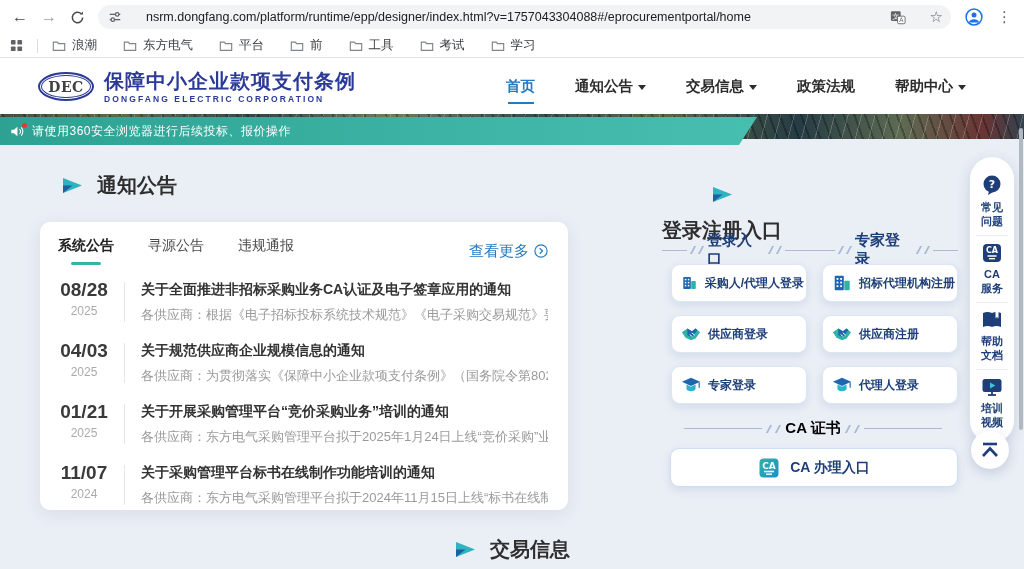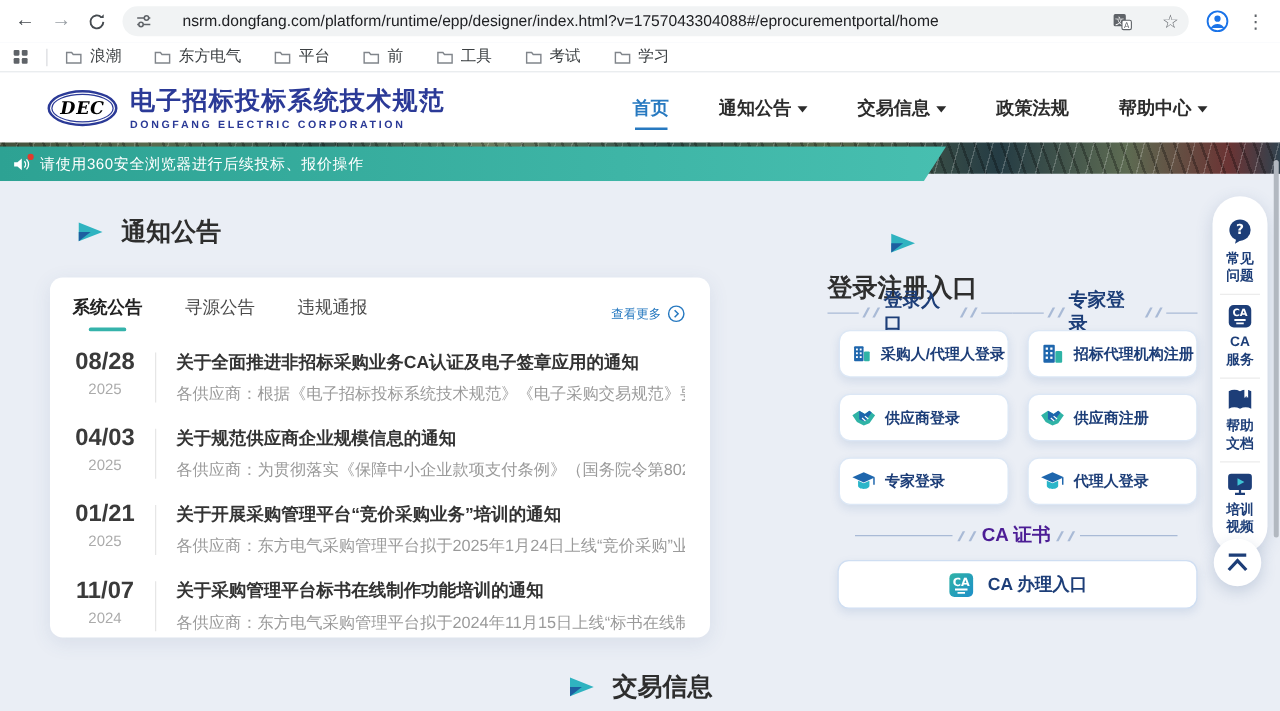--- a/index.html
+++ b/index.html
@@ -23,22 +23,22 @@
   .bm-sep{width:1px;height:14px;background:#dadce0;margin:0 4px;}
   .bm-item{display:flex;align-items:center;gap:6px;font-size:12.5px;color:#3c4043;margin-right:16px;cursor:pointer;}
 
   
   .site-header{position:absolute;top:58px;left:0;right:0;height:57px;background:#fff;
                display:flex;align-items:center;}
   .logo-wrap{display:flex;align-items:center;gap:10px;margin-left:38px;cursor:pointer;}
   .logo-oval{width:56px;height:29px;border:2.5px solid #2b3a97;border-radius:50%;position:relative;
              display:flex;align-items:center;justify-content:center;box-sizing:border-box;}
   .logo-oval::after{content:"";position:absolute;inset:1px;border:1px solid #2b3a97;border-radius:50%;}
-  .logo-dec{font-family:"DejaVu Serif","Liberation Serif",serif;font-style:italic;font-weight:bold;
-            font-size:14px;color:#000000;letter-spacing:.5px;}
+  .logo-dec{font-family:"DejaVu Serif","Liberation Serif",serif;font-weight:bold;
+            font-size:14px;color:#404040;letter-spacing:.5px;}
   .co-cn{font-size:20px;font-weight:bold;color:#2b3a97;letter-spacing:1px;line-height:1.1;}
   .co-en{font-size:8.5px;font-weight:bold;color:#2b3a97;letter-spacing:2.1px;margin-top:2px;}
   .main-nav{margin-left:auto;margin-right:58px;display:flex;align-items:center;gap:40px;}
   .nav-item{font-size:14.5px;font-weight:600;color:#2c2c2c;display:flex;align-items:center;gap:5px;
             position:relative;cursor:pointer;padding:6px 0;}
   .nav-item.active{color:#2779c0;}
   .nav-item.active::after{content:"";position:absolute;left:50%;transform:translateX(-50%);
             bottom:-2px;width:26px;height:2px;background:#2779c0;}
   .caret{width:0;height:0;border-left:4.5px solid transparent;border-right:4.5px solid transparent;
          border-top:5px solid #2c2c2c;margin-top:2px;}
@@ -64,21 +64,21 @@
   #trade-head{left:455px;top:536px;}
 
   
   .notice-card{position:absolute;left:40px;top:222px;width:528px;height:288px;background:#fff;
                border-radius:10px;box-shadow:0 4px 16px rgba(60,90,140,.10);box-sizing:border-box;}
   .tabs-row{display:flex;align-items:center;padding:15px 20px 0 18px;}
   .tab{margin-right:34px;font-size:14px;color:#4a4a4a;padding-bottom:10px;position:relative;cursor:pointer;}
   .tab.active{color:#222;font-weight:bold;}
   .tab.active::after{content:"";position:absolute;left:50%;transform:translateX(-50%);bottom:0;
                      width:30px;height:3px;border-radius:2px;background:#35b3ab;}
-  .more-link{margin-left:auto;display:flex;align-items:center;gap:5px;color:#2779c0;font-size:10px;cursor:pointer;}
+  .more-link{margin-left:auto;display:flex;align-items:center;gap:5px;color:#2779c0;font-size:15px;cursor:pointer;}
   .notice-list{padding:6px 20px 0 12px;}
   .notice-row{display:flex;align-items:flex-start;padding:9px 0 8px;cursor:pointer;}
   .date-col{width:64px;flex:none;text-align:center;}
   .n-date{font-size:19px;font-weight:bold;color:#3a3a3a;line-height:1.1;}
   .n-year{font-size:12px;color:#ababab;margin-top:3px;}
   .v-div{width:1px;align-self:stretch;background:#e6e6e6;margin:2px 0 2px 8px;}
   .n-content{padding-left:16px;min-width:0;flex:1;}
   .n-title{font-size:14px;font-weight:bold;color:#333;white-space:nowrap;overflow:hidden;text-overflow:ellipsis;margin-top:1px;}
   .n-desc{font-size:13px;color:#9a9a9a;margin-top:7px;white-space:nowrap;overflow:hidden;}
 
@@ -89,21 +89,21 @@
   .dline{height:1px;background:#a9bad6;width:26px;}
   .dline.long{width:78px;}
   .sl{display:inline-block;width:2px;height:8px;background:#a9bad6;transform:skewX(-28deg);margin:0 1px;}
   .btn-grid{position:absolute;left:671px;top:264px;display:grid;
             grid-template-columns:136px 136px;column-gap:15px;row-gap:13px;}
   .portal-btn{height:38px;background:#fff;border:1px solid #dce7f5;border-radius:9px;
               box-shadow:0 3px 8px rgba(50,90,160,.13);display:flex;align-items:center;
               padding:0 2px 0 9px;gap:7px;font-size:12px;font-weight:600;color:#1d3e78;
               cursor:pointer;box-sizing:border-box;white-space:nowrap;}
   .ca-head{position:absolute;left:666px;top:419px;width:294px;display:flex;align-items:center;
-           justify-content:center;gap:5px;color:#4c1d95;font-weight:bold;font-size:15px;}
+           justify-content:center;gap:5px;color:#000000;font-weight:bold;font-size:15px;}
   .ca-btn{position:absolute;left:670px;top:448px;width:288px;height:39px;background:#fff;
           border:1px solid #cfdef2;border-radius:9px;box-shadow:0 3px 8px rgba(50,90,160,.13);
           display:flex;align-items:center;justify-content:center;gap:10px;font-size:14px;
           font-weight:600;color:#1d3e78;cursor:pointer;box-sizing:border-box;}
 
   
   .float-sidebar{position:absolute;left:970px;top:157px;width:44px;background:#fff;border-radius:22px;
                  box-shadow:0 4px 14px rgba(60,90,140,.20);display:flex;flex-direction:column;
                  align-items:center;padding:10px 0 7px;}
   .fs-item{display:flex;flex-direction:column;align-items:center;padding:7px 0 7px;width:32px;cursor:pointer;}
@@ -220,21 +220,21 @@
       <span>学习</span>
       </span>
   </div>
 
   <div class="site-header">
     <div class="logo-wrap">
       <div class="logo-oval">
         <span class="logo-dec">DEC</span>
       </div>
       <div>
-        <div class="co-cn">电子招标投标系统技术规范</div>
+        <div class="co-cn">保障中小企业款项支付条例</div>
         <div class="co-en">DONGFANG ELECTRIC CORPORATION</div>
       </div>
     </div>
     <div class="main-nav">
       <span class="nav-item active">
           <span>首页</span>
         </span>
       <span class="nav-item">
           <span>通知公告</span>
           <i class="caret"></i>

